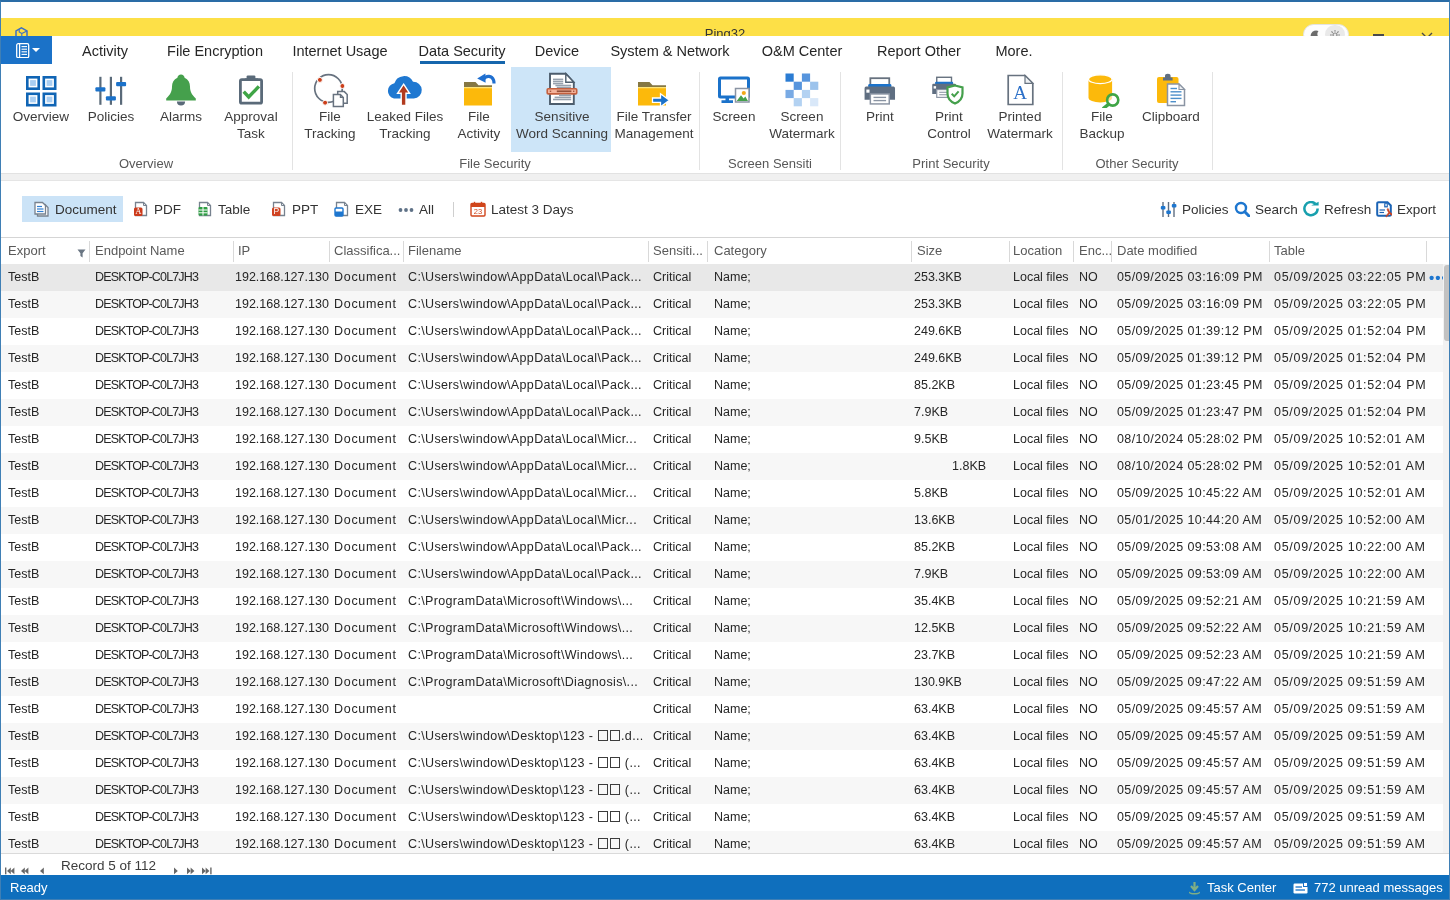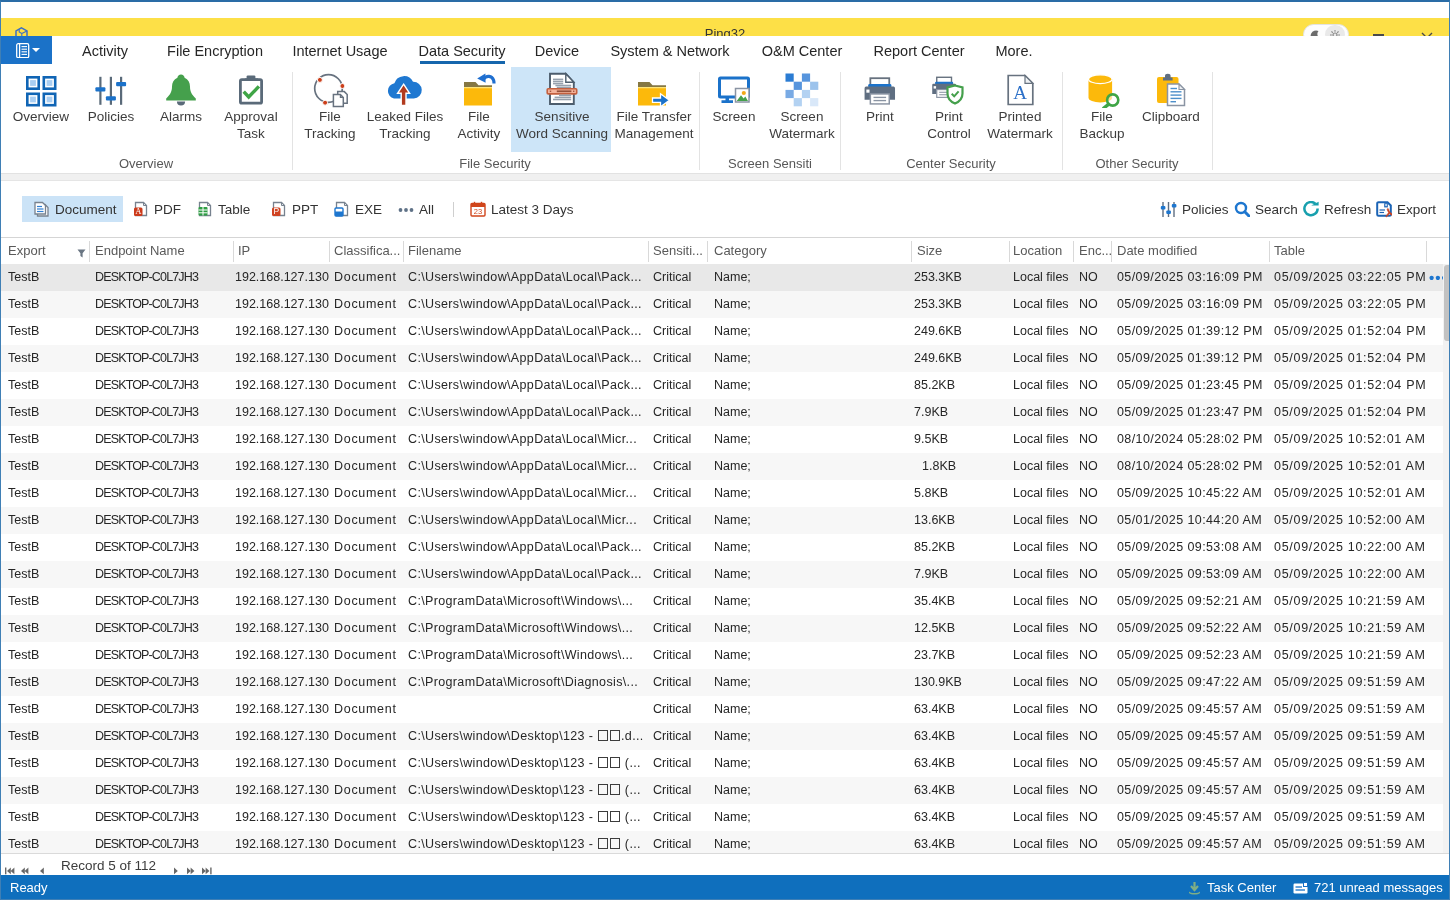--- a/index.html
+++ b/index.html
@@ -90,21 +90,21 @@
           </svg></div>
         <div style="position:absolute;left:32px;top:12px;width:0;height:0;border-left:4px solid transparent;border-right:4px solid transparent;border-top:4.5px solid #fff"></div>
       </div>
       <div class="tab" style="left:105px">Activity</div>
       <div class="tab" style="left:215px">File Encryption</div>
       <div class="tab" style="left:340px">Internet Usage</div>
       <div class="tab" style="left:462px">Data Security</div>
       <div class="tab" style="left:557px">Device</div>
       <div class="tab" style="left:670px">System &amp; Network</div>
       <div class="tab" style="left:802px">O&amp;M Center</div>
-      <div class="tab" style="left:919px">Report Center</div>
+      <div class="tab" style="left:919px">Report Other</div>
       <div class="tab" style="left:1014px">More.</div>
       <div id="tabul"></div>
     </div>
 <div id="ribbon">
       <div id="selri"></div>
 <div class="ri" style="left:40px">
         <svg width="36" height="36" viewBox="0 0 36 36">
           <rect x="3" y="4" width="14" height="14" fill="#1065b5"></rect>
           <rect x="5.6" y="6.6" width="8.8" height="8.8" fill="#fff"></rect>
           <rect x="7.1" y="8.1" width="5.8" height="5.8" fill="#a9cef2"></rect>
@@ -296,21 +296,21 @@
         <div class="rl">Clipboard</div>
       </div>
 <div class="rsep" style="left:291px"></div>
 <div class="rsep" style="left:698px"></div>
 <div class="rsep" style="left:839px"></div>
 <div class="rsep" style="left:1061px"></div>
 <div class="rsep" style="left:1211px"></div>
 <div class="rg" style="left:145px">Overview</div>
 <div class="rg" style="left:494px">File Security</div>
 <div class="rg" style="left:769px">Screen Sensiti</div>
-<div class="rg" style="left:950px">Center Security</div>
+<div class="rg" style="left:950px">Print Security</div>
 <div class="rg" style="left:1136px">Other Security</div>
     </div>
 <div id="strip"></div>
 <div id="fbar">
       <div class="fb fbsel" style="left:21px;width:101px;padding-left:11px"><svg width="17" height="17" viewBox="0 0 17 17">
           <path d="M4.5 3.5 L12 3.5 L15 6.5 L15 15 L4.5 15 Z" fill="#fff" stroke="#77828f" stroke-width="1.3"></path>
           <path d="M2 1.5 L9.5 1.5 L12.5 4.5 L12.5 13 L2 13 Z" fill="#fff" stroke="#77828f" stroke-width="1.3"></path>
           <g stroke="#2f7fd3" stroke-width="1.2">
             <line x1="4" y1="5.5" x2="9" y2="5.5"></line>
             <line x1="4" y1="8" x2="10.5" y2="8"></line>
@@ -517,21 +517,21 @@
         <span style="left:1273px;letter-spacing:0.7px">05/09/2025 10:52:01 AM</span>
       </div>
 <div class="row" style="top:189px;background:#f7f7f7">
         <span style="left:7px">TestB</span>
         <span style="left:94px;letter-spacing:-0.85px">DESKTOP-C0L7JH3</span>
         <span style="left:234px">192.168.127.130</span>
         <span style="left:333px;letter-spacing:0.7px">Document</span>
         <span style="left:407px;letter-spacing:0.35px">C:\Users\window\AppData\Local\Micr...</span>
         <span style="left:652px">Critical</span>
         <span style="left:713px">Name;</span>
-        <span style="left:921px">1.8KB</span>
+        <span style="left:951px">1.8KB</span>
         <span style="left:1012px">Local files</span>
         <span style="left:1078px">NO</span>
         <span style="left:1116px;letter-spacing:0.4px">08/10/2024 05:28:02 PM</span>
         <span style="left:1273px;letter-spacing:0.7px">05/09/2025 10:52:01 AM</span>
       </div>
 <div class="row" style="top:216px;background:#ffffff">
         <span style="left:7px">TestB</span>
         <span style="left:94px;letter-spacing:-0.85px">DESKTOP-C0L7JH3</span>
         <span style="left:234px">192.168.127.130</span>
         <span style="left:333px;letter-spacing:0.7px">Document</span>
@@ -776,14 +776,14 @@
       <div class="st" style="left:1206px">Task Center</div>
       <div style="position:absolute;left:1292px;top:6px"><svg width="15" height="14" viewBox="0 0 15 14">
           <rect x="0.5" y="2.5" width="14" height="10" rx="1.2" fill="#fff"></rect>
           <g stroke="#1571c8" stroke-width="1.3">
             <line x1="2.5" y1="6" x2="9" y2="6"></line>
             <line x1="2.5" y1="9" x2="12" y2="9"></line>
           </g>
           <rect x="10" y="1" width="5" height="5" fill="#1571c8"></rect>
           <rect x="11" y="2" width="3" height="3" fill="#fff"></rect>
         </svg></div>
-      <div class="st" style="left:1313px">721 unread messages</div>
+      <div class="st" style="left:1313px">772 unread messages</div>
     </div>
 </div>
 </body></html>

